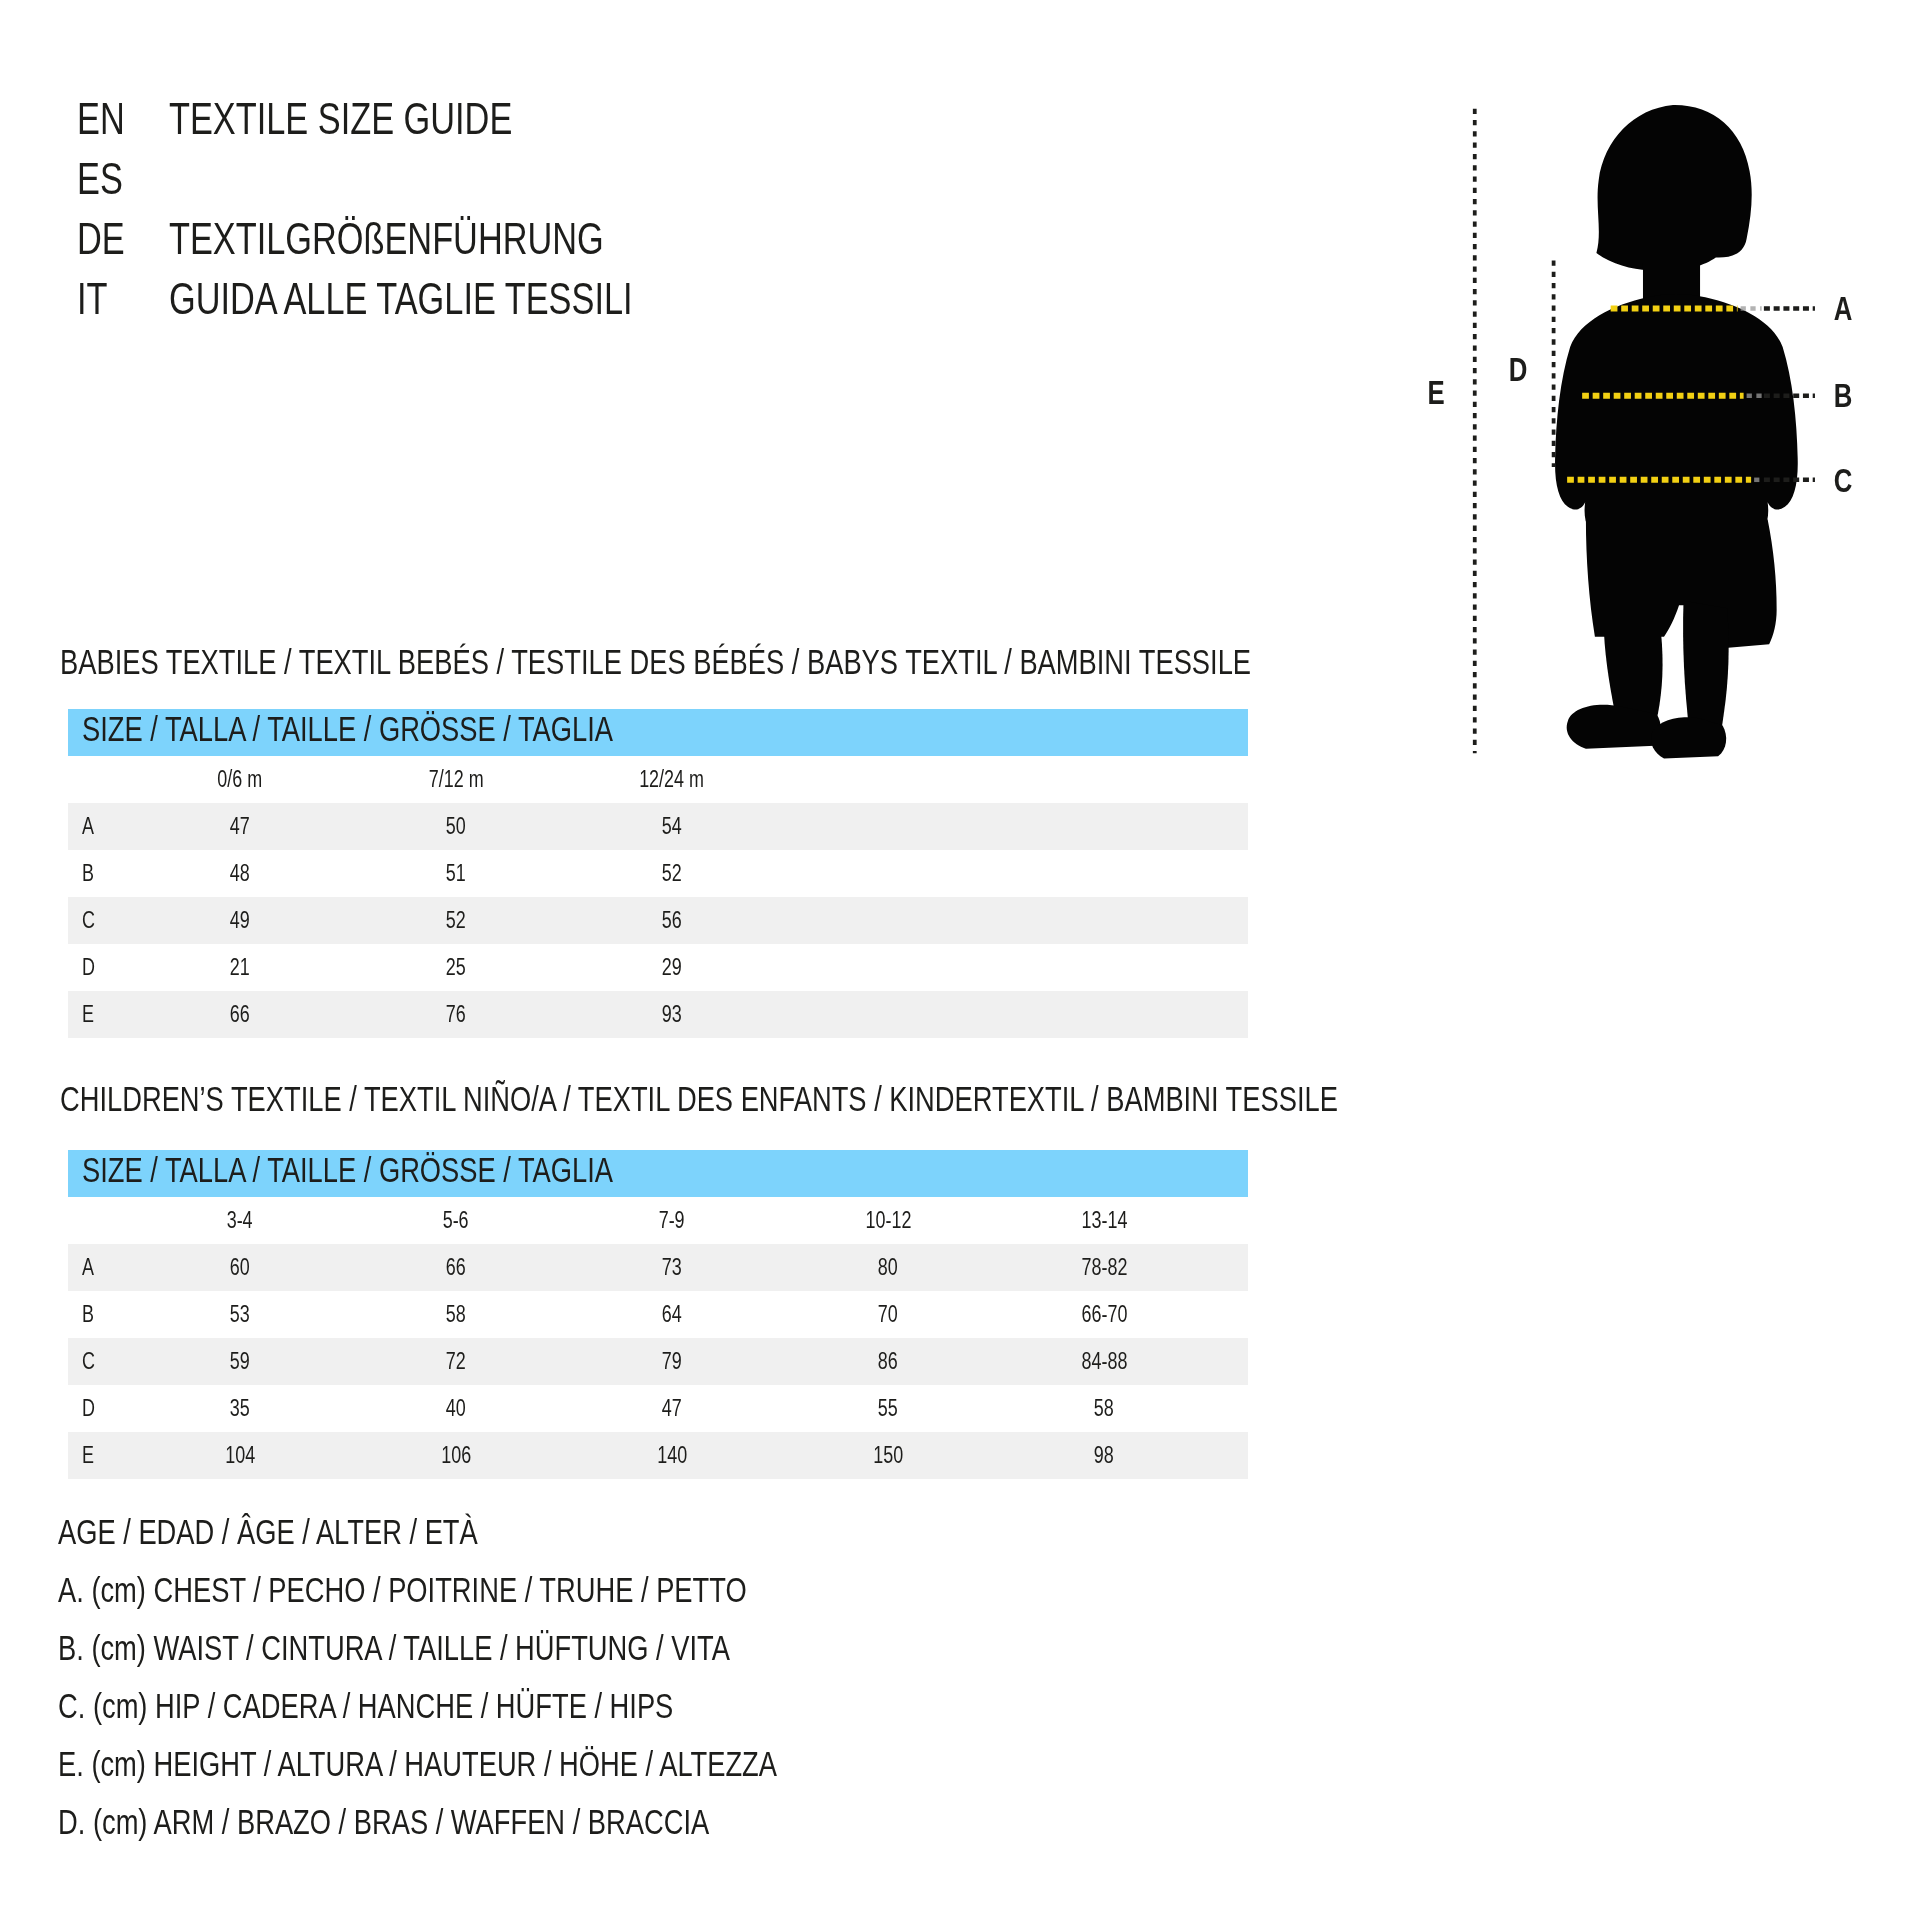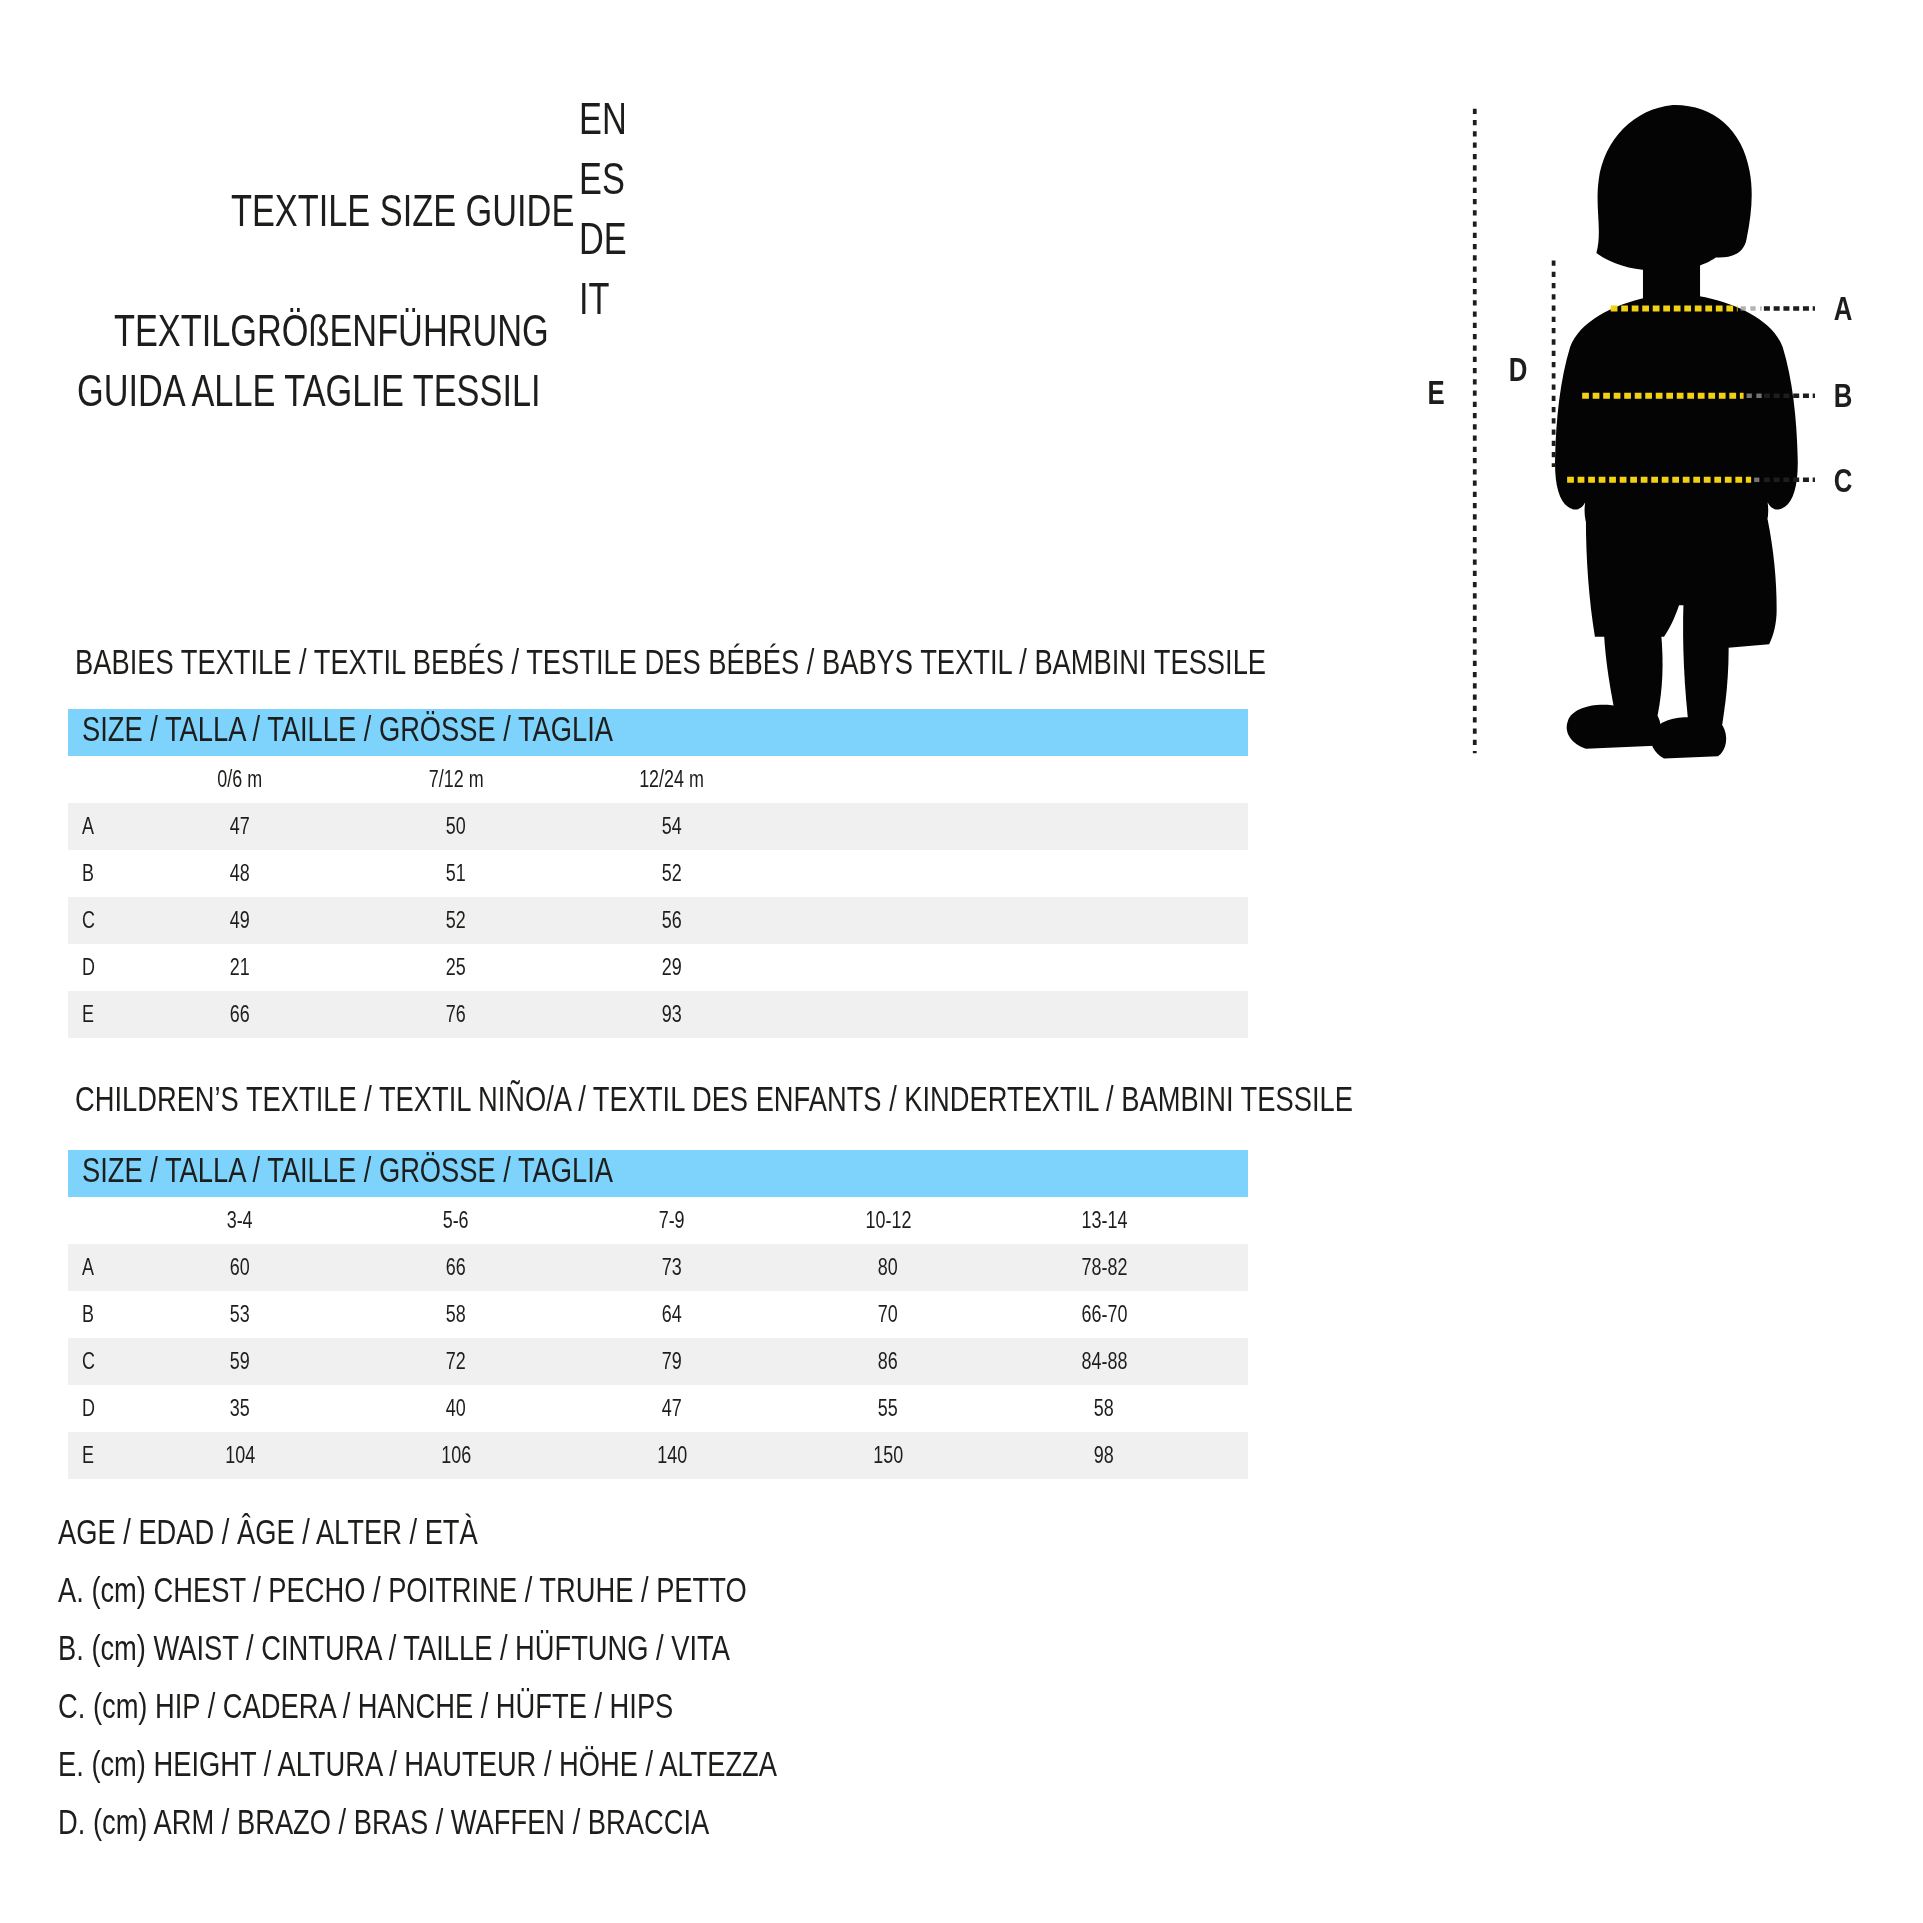--- a/index.html
+++ b/index.html
@@ -4,34 +4,34 @@
 <style>
   html,body{margin:0;padding:0;background:#ffffff;}
   .canvas{position:relative;width:1924px;height:1924px;background:#ffffff;overflow:hidden;
           font-family:"Liberation Sans", sans-serif;color:#1d1d1b;}
   .cx{display:inline-block;transform:scaleX(0.78);white-space:nowrap;}
   .ol{transform-origin:left center;}
   .oc{transform-origin:center center;}
 
   
   .lang-block{position:absolute;left:77px;top:94px;}
-  .lang-row{display:flex;align-items:flex-end;height:60px;font-size:44px;flex-direction:column;}
+  .lang-row{display:flex;align-items:flex-start;height:60px;font-size:44px;}
   .lang-code{width:92px;flex:0 0 92px;}
 
   
   .figure{position:absolute;left:1398px;top:60px;width:526px;height:751px;}
   .figlbl{font-family:"Liberation Sans", sans-serif;font-weight:bold;font-size:44px;fill:#1d1d1b;}
   .sil{fill:#040404;}
   .vdots{stroke:#1d1d1b;stroke-width:5;stroke-dasharray:7 8;fill:none;}
   .ydash{stroke:#f2d013;stroke-width:8;stroke-dasharray:9 5;fill:none;}
   .gdash{stroke:#9a9a9a;stroke-width:6;stroke-dasharray:7 6;fill:none;opacity:.75;}
   .kdash{stroke:#1d1d1b;stroke-width:6;stroke-dasharray:8 5;fill:none;}
 
   
-  .sec-title{position:absolute;left:75px;height:38px;display:flex;align-items:center;font-size:35px;}
+  .sec-title{position:absolute;left:60px;height:38px;display:flex;align-items:center;font-size:35px;}
 
   
   .table{position:absolute;left:68px;width:1180px;}
   .bar{height:47px;background:#7dd3fc;display:flex;align-items:flex-start;padding-left:13.5px;box-sizing:border-box;font-size:35px;}
   .row{display:flex;align-items:center;height:47px;font-size:23px;}
   .row.alt{background:#f0f0f0;}
   .rl{width:64px;flex:0 0 64px;padding-left:13.5px;box-sizing:border-box;}
   .cell{width:216px;flex:0 0 216px;text-align:center;}
 
   

